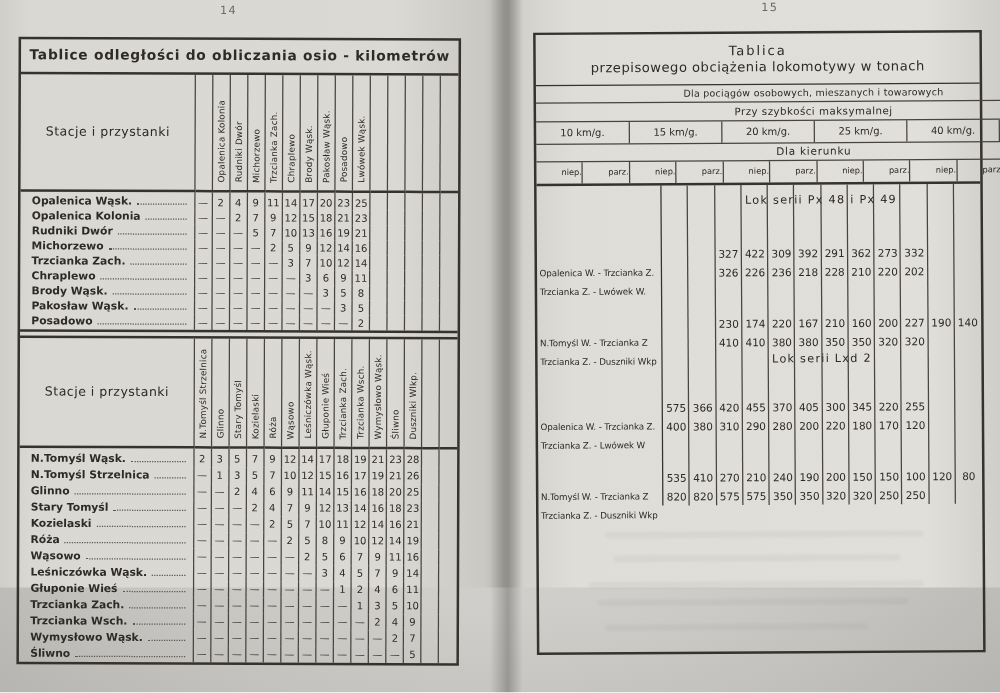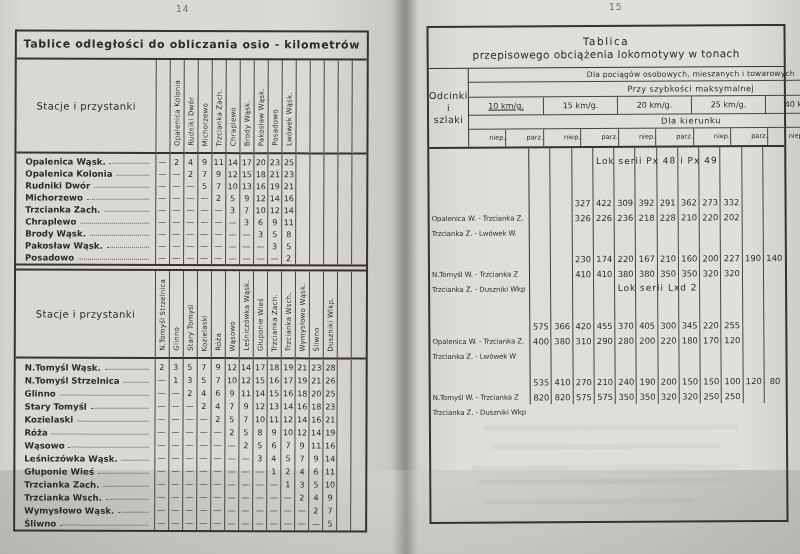--- a/index.html
+++ b/index.html
@@ -49,21 +49,21 @@
   .rt-title .l2{font-size:10.5px;letter-spacing:.4px;}
   .rt-header{display:flex;border-bottom:2px solid #36322c;}
   .rt-corner{width:100px;border-right:1.5px solid #36322c;display:flex;flex-direction:column;
     justify-content:center;align-items:center;font-size:9.5px;line-height:12px;letter-spacing:.5px;}
   .rt-hr{flex:1;display:flex;flex-direction:column;}
   .hrow{text-align:center;}
   .h1{height:13px;line-height:13px;font-size:7.6px;border-bottom:1px solid #49443d;letter-spacing:.2px;}
   .h2{height:14px;line-height:14px;font-size:8.2px;border-bottom:1px solid #49443d;letter-spacing:.4px;}
   .h3{height:17px;display:grid;grid-template-columns:repeat(6,1fr);border-bottom:1px solid #49443d;}
   .h3 .spd{font-size:8px;line-height:17px;border-left:1.5px solid #49443d;white-space:nowrap;}
-  .h3 .spd:first-child{border-left:none;text-decoration:underline;}
+  .h3 .spd:first-child{border-left:none;}
   .h4{height:13px;line-height:13px;font-size:8.4px;border-bottom:1px solid #49443d;letter-spacing:.6px;}
   .h5{height:17px;display:grid;grid-template-columns:repeat(12,1fr);}
   .h5 .dir{font-size:6.6px;line-height:17px;border-left:1px solid #49443d;padding-left:20px;}
   .h5 .dir:first-child{border-left:none;}
   .rt-data{position:relative;height:256px;}
   .vlines{position:absolute;inset:0;display:grid;grid-template-columns:100px repeat(12,1fr);}
   .vlines .vl{border-right:1px solid #49443d;}
   .vlines .vl.lab{border-right:1.5px solid #36322c;}
   .vlines .vl.last{border-right:none;}
   .rt-rows{position:relative;}
@@ -689,25 +689,20 @@
   <div class="page page-right">
     <div class="pgnum" style="left:205px;top:2px;">15</div>
 
     <div class="rt-frame">
       <div class="rt-title">
         <div class="l1">Tablica</div>
         <div class="l2">przepisowego obciążenia lokomotywy w tonach</div>
       </div>
 
       <div class="rt-header">
-        <div class="rt-corner" id="rtCorner">
-            <div>Odcinki</div>
-            <div>i</div>
-            <div>szlaki</div>
-          </div>
         <div class="rt-hr">
           <div class="hrow h1">Dla pociągów osobowych, mieszanych i towarowych</div>
           <div class="hrow h2">Przy szybkości maksymalnej</div>
           <div class="hrow h3" id="speedRow">
               <div class="spd">10 km/g.</div>
               <div class="spd">15 km/g.</div>
               <div class="spd">20 km/g.</div>
               <div class="spd">25 km/g.</div>
               <div class="spd">40 km/g.</div>
               <div class="spd">35 km/g.</div>

